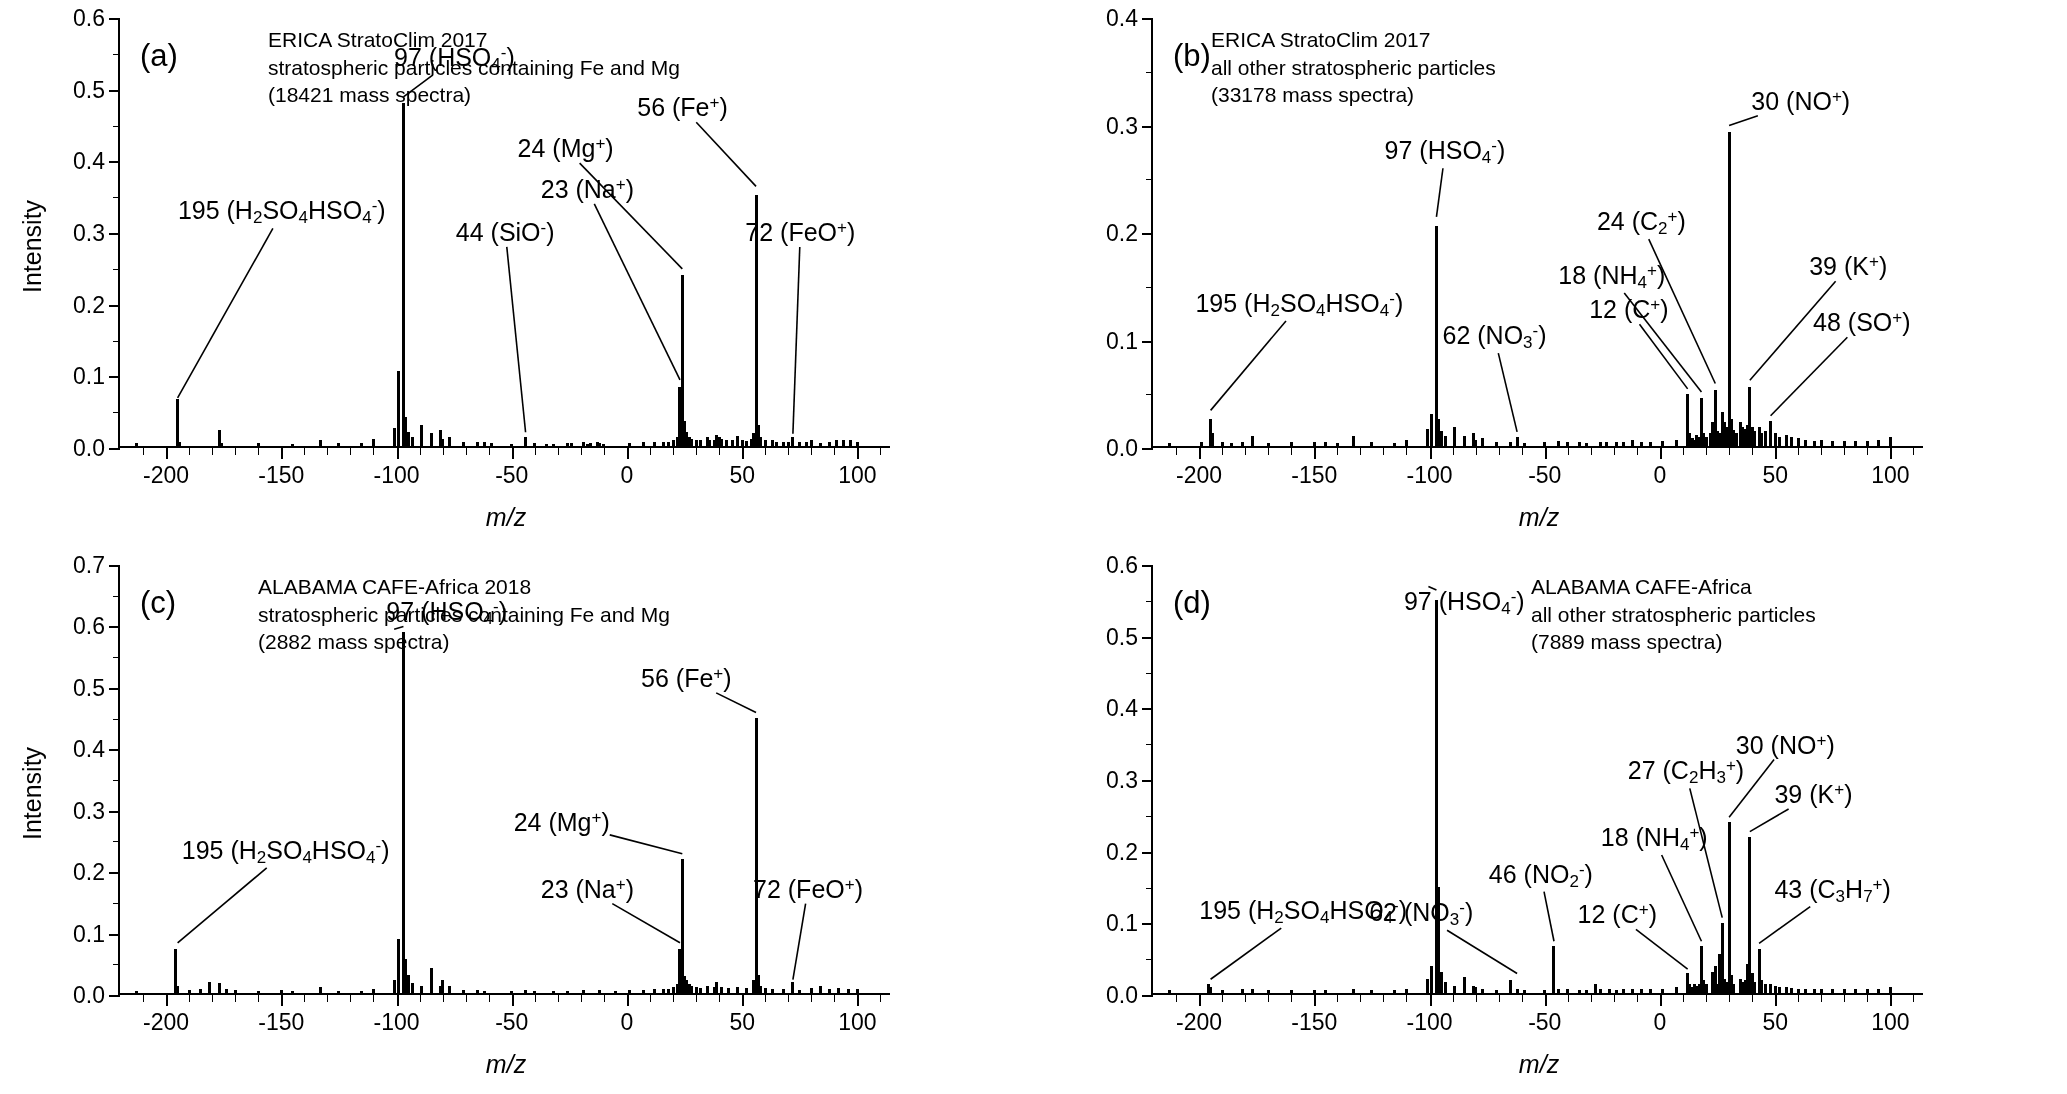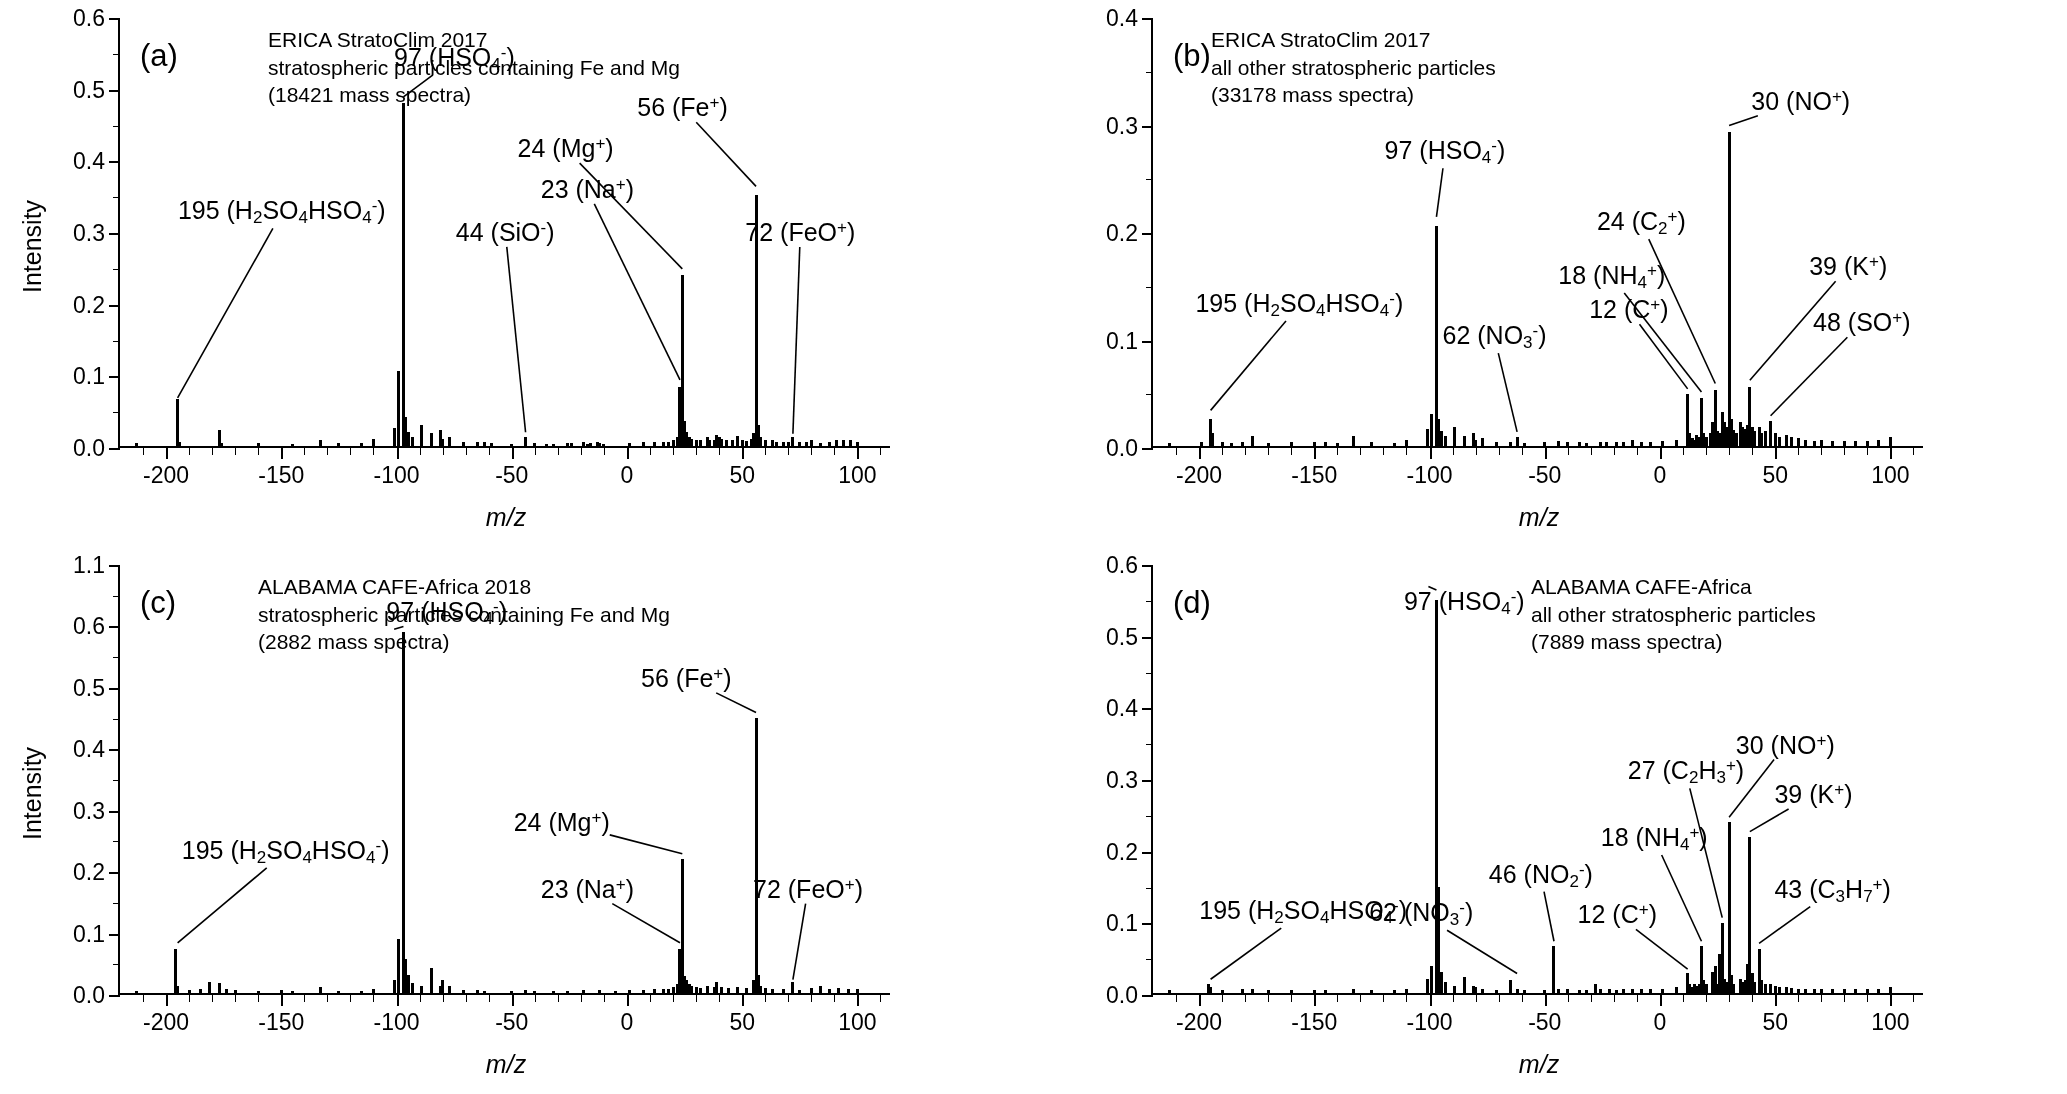--- a/index.html
+++ b/index.html
@@ -476,21 +476,21 @@
         <div class="ytick" style="top: 184.286px;"></div>
         <div class="ylabel-txt" style="top: 184.286px;">0.4</div>
         <div class="ytick minor" style="top: 153.571px;"></div>
         <div class="ytick" style="top: 122.857px;"></div>
         <div class="ylabel-txt" style="top: 122.857px;">0.5</div>
         <div class="ytick minor" style="top: 92.1429px;"></div>
         <div class="ytick" style="top: 61.4286px;"></div>
         <div class="ylabel-txt" style="top: 61.4286px;">0.6</div>
         <div class="ytick minor" style="top: 30.7143px;"></div>
         <div class="ytick" style="top: 0px;"></div>
-        <div class="ylabel-txt" style="top: 0px;">1.1</div>
+        <div class="ylabel-txt" style="top: 0px;">0.7</div>
         <div style="position: absolute; left: 0px; top: 430px; width: 772px;">
           <div class="xtick minor" style="left: 23.0448px;"></div>
           <div class="xtick" style="left: 46.0896px;"></div>
           <div class="xlabel-txt" style="left: 46.0896px;">-200</div>
           <div class="xtick minor" style="left: 69.1343px;"></div>
           <div class="xtick minor" style="left: 92.1791px;"></div>
           <div class="xtick minor" style="left: 115.224px;"></div>
           <div class="xtick minor" style="left: 138.269px;"></div>
           <div class="xtick" style="left: 161.313px;"></div>
           <div class="xlabel-txt" style="left: 161.313px;">-150</div>

